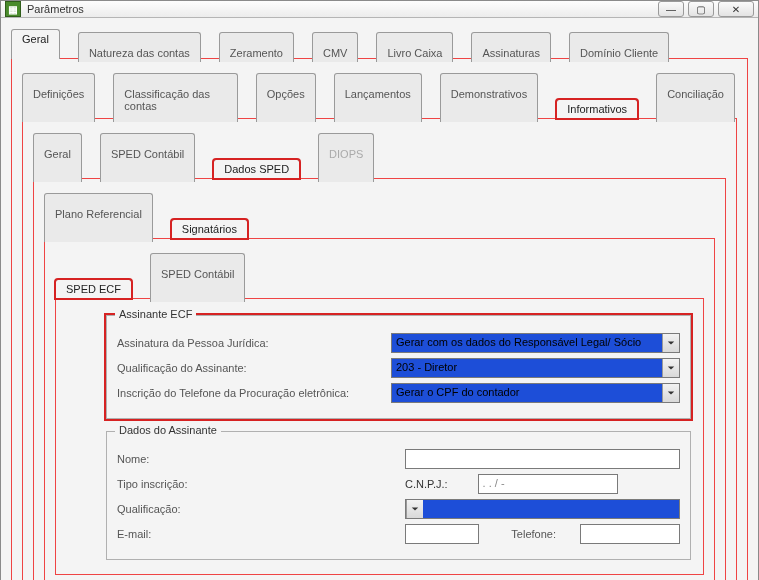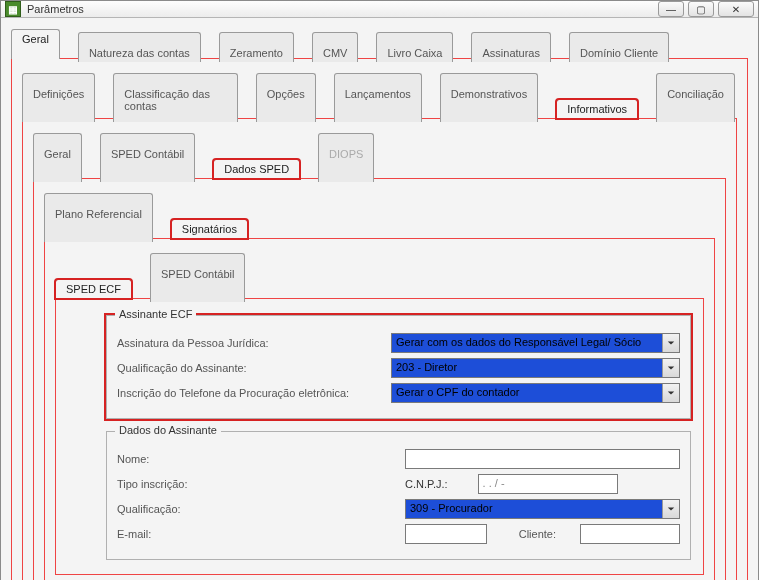--- a/index.html
+++ b/index.html
@@ -309,34 +309,33 @@
                             <div class="label short">Tipo inscrição:</div>
                             <div style="width:150px"></div>
                             <span class="cnpj-label">C.N.P.J.:</span>
                             <div class="textfield placeholder-empty" style="width:140px">   .   .   /       -</div>
                           </div>
 
                           <div class="row">
                             <div class="label short">Qualificação:</div>
                             <div style="width:150px"></div>
                             <div class="combo">
-                              <div class="combo-text">309 - Procurador</div>
                               <div class="combo-btn">
                                 <svg viewBox="0 0 10 10">
                                     <path d="M1 3 L5 7 L9 3 Z" fill="#333"></path>
                                   </svg>
                               </div>
                             </div>
                           </div>
 
                           <div class="row">
                             <div class="label short">E-mail:</div>
                             <div style="width:150px"></div>
                             <div class="textfield" style="flex:1"></div>
-                            <span style="margin-left:8px;color:#555">Cliente:</span>
+                            <span style="margin-left:8px;color:#555">Telefone:</span>
                             <div class="textfield" style="width:100px"></div>
                           </div>
                         </div>
 
                       </div>
                     </div>
 
                   </div>
                 </div>
 

